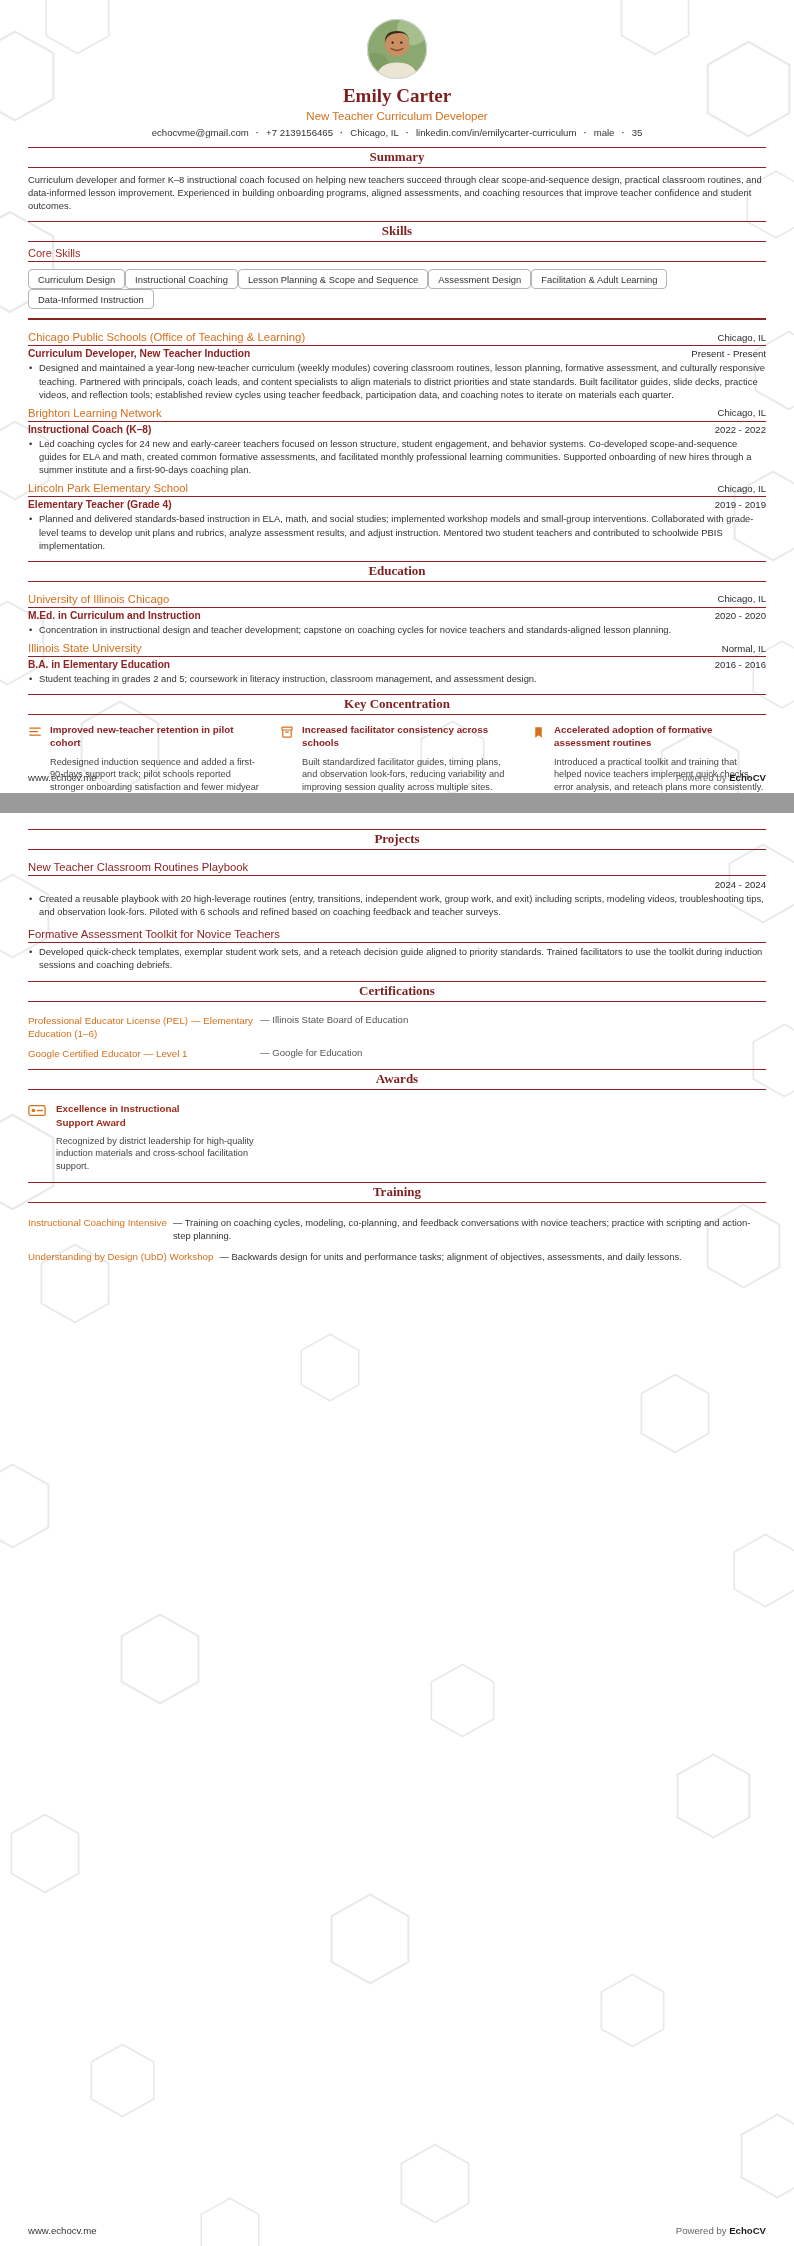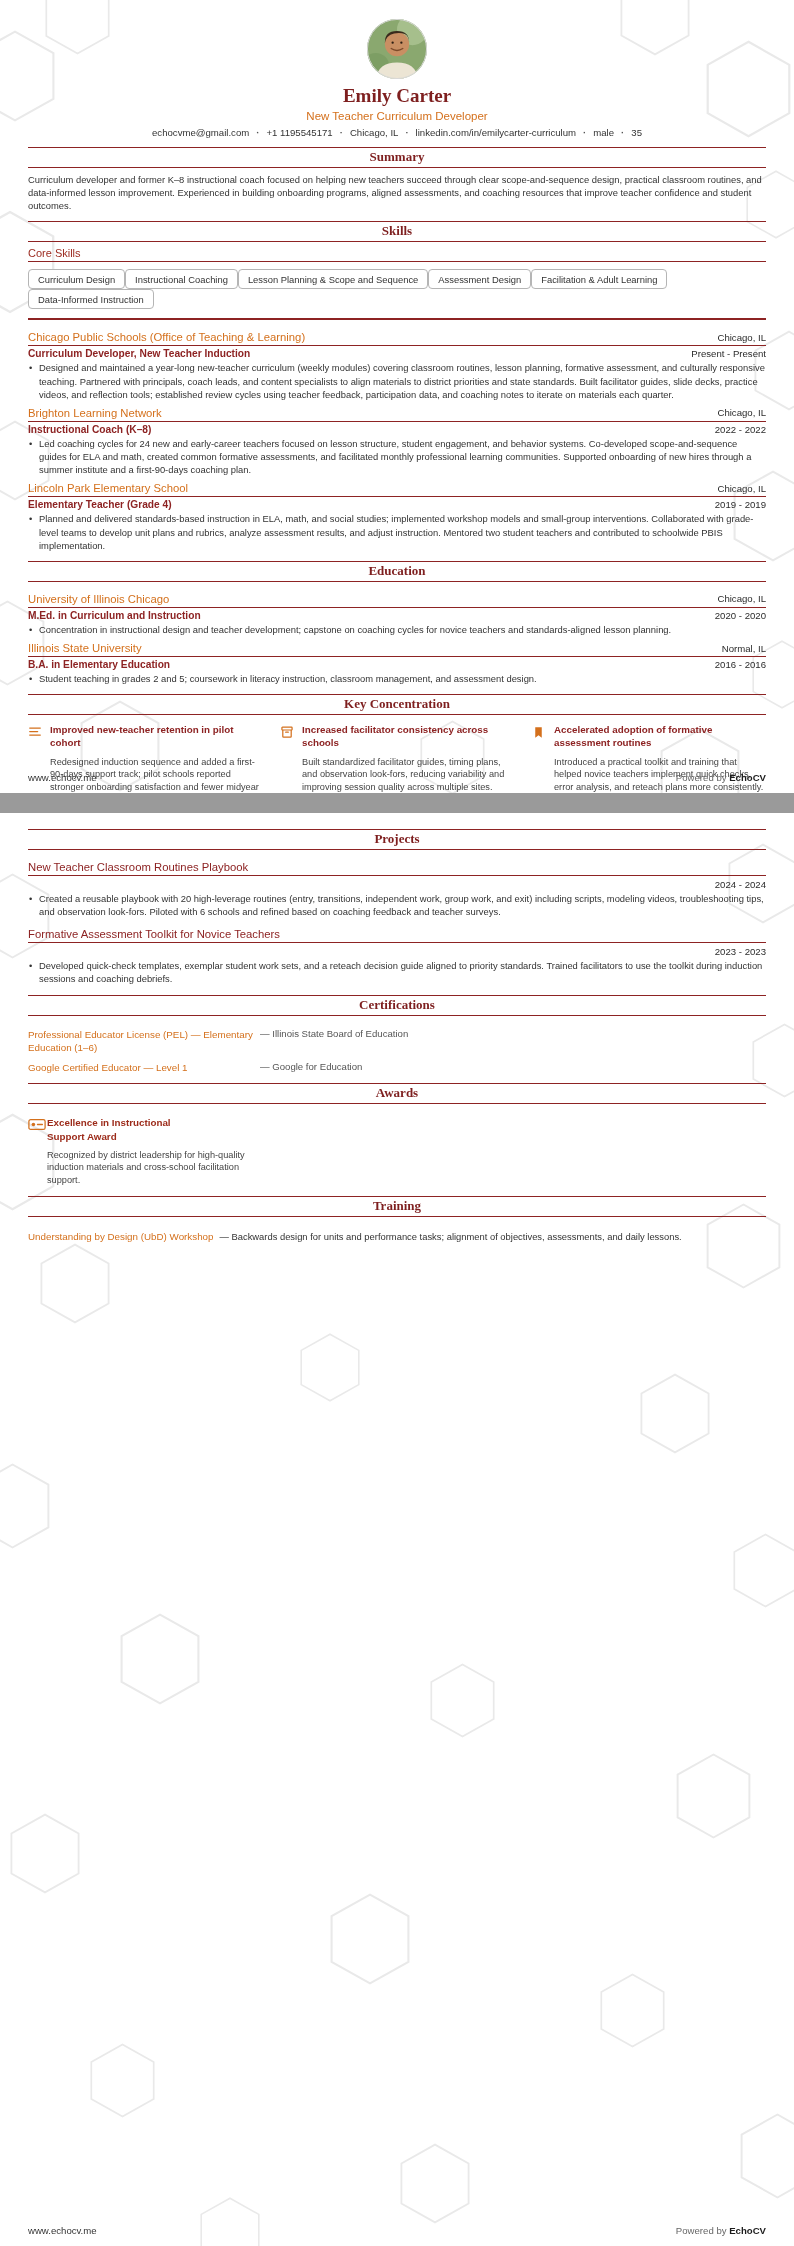--- a/index.html
+++ b/index.html
@@ -46,21 +46,21 @@
   .ach-desc{font-size:9.2px;color:#444;line-height:1.38;margin-top:6px}
 
   .proj-name{font-size:11.3px;color:#8d2323}
   .proj-dates{text-align:right;font-size:9.6px;color:#2b2b2b;margin-top:3px}
 
   .cert{display:flex;align-items:flex-start;margin-top:7px}
   .cert-name{flex:none;width:228px;font-size:9.8px;color:#d4701c;line-height:1.35}
   .cert-issuer{font-size:9.6px;color:#555;margin-left:4px}
   .cert-issuer::before{content:"— "}
 
-  .award{display:flex;margin-top:7px}
+  .award{display:flex;gap:9px;margin-top:7px}
   .award-icon{flex:none;width:19px;padding-top:1px}
   .award-title{font-size:9.8px;font-weight:700;color:#9c2b1a;line-height:1.35;max-width:150px}
   .award-desc{font-size:9.2px;color:#444;line-height:1.38;margin-top:6px;max-width:205px}
 
   .train{display:flex;align-items:flex-start;margin-top:8px}
   .train-name{flex:none;font-size:9.8px;color:#d4701c;line-height:1.35;max-width:210px}
   .train-desc{flex:1;font-size:9.4px;color:#333;line-height:1.4;margin-left:6px}
   .train-desc::before{content:"— "}
 
   .footer{position:absolute;left:28px;right:28px;bottom:10px;display:flex;justify-content:space-between;align-items:baseline;z-index:1}
@@ -117,21 +117,21 @@
             <circle cx="27.5" cy="25.5" r="1.2" fill="#2c1d12"></circle>
             <circle cx="36.5" cy="25.5" r="1.2" fill="#2c1d12"></circle>
             <path d="M26 31.5 Q32 35.5 38 31.5" stroke="#7c4a2a" stroke-width="1.4" fill="none" stroke-linecap="round"></path>
           </g>
           <circle cx="32" cy="32" r="30.5" fill="none" stroke="#d8d8d8" stroke-width="1"></circle>
         </svg>
       </span>
       <div class="name">Emily Carter</div>
       <div class="jobtitle">New Teacher Curriculum Developer</div>
       <div class="contact">
-        <span class="ci">echocvme@gmail.com</span><span class="ci">+1 1195545171</span><span class="ci">Chicago, IL</span><span class="ci">linkedin.com/in/emilycarter-curriculum</span><span class="ci">male</span><span class="ci">35</span>
+        <span class="ci">echocvme@gmail.com</span><span class="ci">+7 2139156465</span><span class="ci">Chicago, IL</span><span class="ci">linkedin.com/in/emilycarter-curriculum</span><span class="ci">male</span><span class="ci">35</span>
       </div>
     </div>
 
     <div class="section">
       <div class="srule"></div>
       <div class="stitle">Summary</div>
       <div class="srule"></div>
       <div class="sbody">
         <div class="ptext">Curriculum developer and former K–8 instructional coach focused on helping new teachers succeed through clear scope-and-sequence design, practical classroom routines, and data-informed lesson improvement. Experienced in building onboarding programs, aligned assessments, and coaching resources that improve teacher confidence and student outcomes.</div>
       </div>
@@ -336,21 +336,20 @@
         <div class="entry">
           <div class="proj-name">New Teacher Classroom Routines Playbook</div>
           <div class="subrule"></div>
           <div class="proj-dates">2024 - 2024</div>
           <div class="bullet">Created a reusable playbook with 20 high-leverage routines (entry, transitions, independent work, group work, and exit) including scripts, modeling videos, troubleshooting tips, and observation look-fors. Piloted with 6 schools and refined based on coaching feedback and teacher surveys.</div>
         </div>
 
         <div class="entry" style="margin-top:10px">
           <div class="proj-name">Formative Assessment Toolkit for Novice Teachers</div>
           <div class="subrule"></div>
-          <div class="proj-dates">2023 - 2023</div>
           <div class="bullet">Developed quick-check templates, exemplar student work sets, and a reteach decision guide aligned to priority standards. Trained facilitators to use the toolkit during induction sessions and coaching debriefs.</div>
         </div>
 
       </div>
     </div>
 
     <div class="section">
       <div class="srule"></div>
       <div class="stitle">Certifications</div>
       <div class="srule"></div>
@@ -391,20 +390,24 @@
 
       </div>
     </div>
 
     <div class="section">
       <div class="srule"></div>
       <div class="stitle">Training</div>
       <div class="srule"></div>
       <div class="sbody">
 
+        <div class="train">
+          <span class="train-name">Instructional Coaching Intensive</span>
+          <span class="train-desc">Training on coaching cycles, modeling, co-planning, and feedback conversations with novice teachers; practice with scripting and action-step planning.</span>
+        </div>
 
         <div class="train">
           <span class="train-name">Understanding by Design (UbD) Workshop</span>
           <span class="train-desc">Backwards design for units and performance tasks; alignment of objectives, assessments, and daily lessons.</span>
         </div>
 
       </div>
     </div>
 
   </div>

